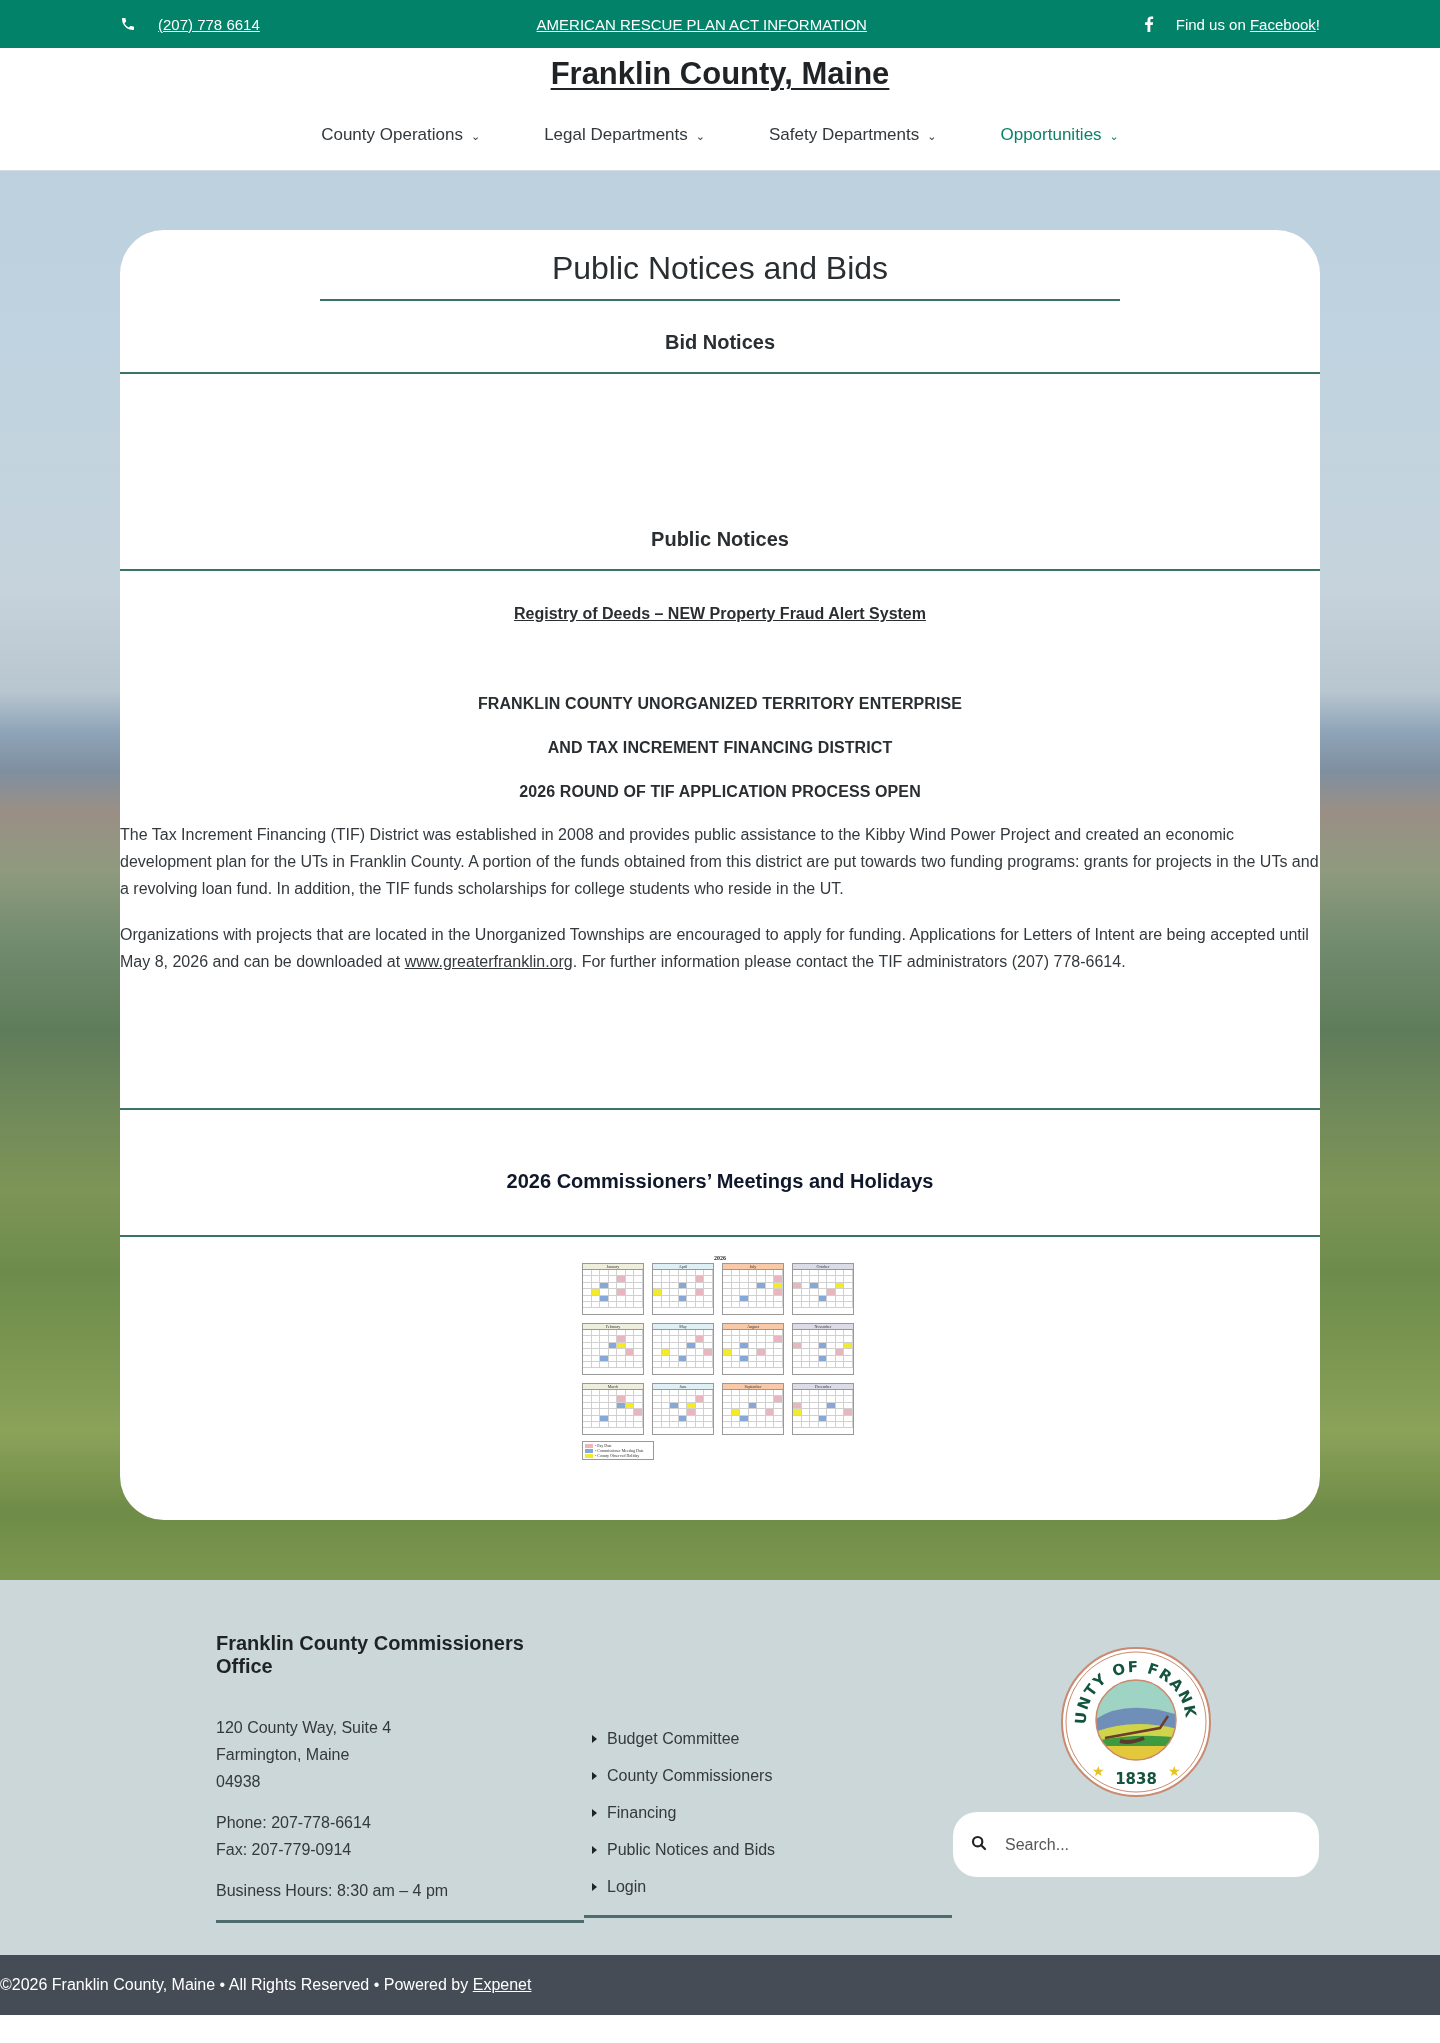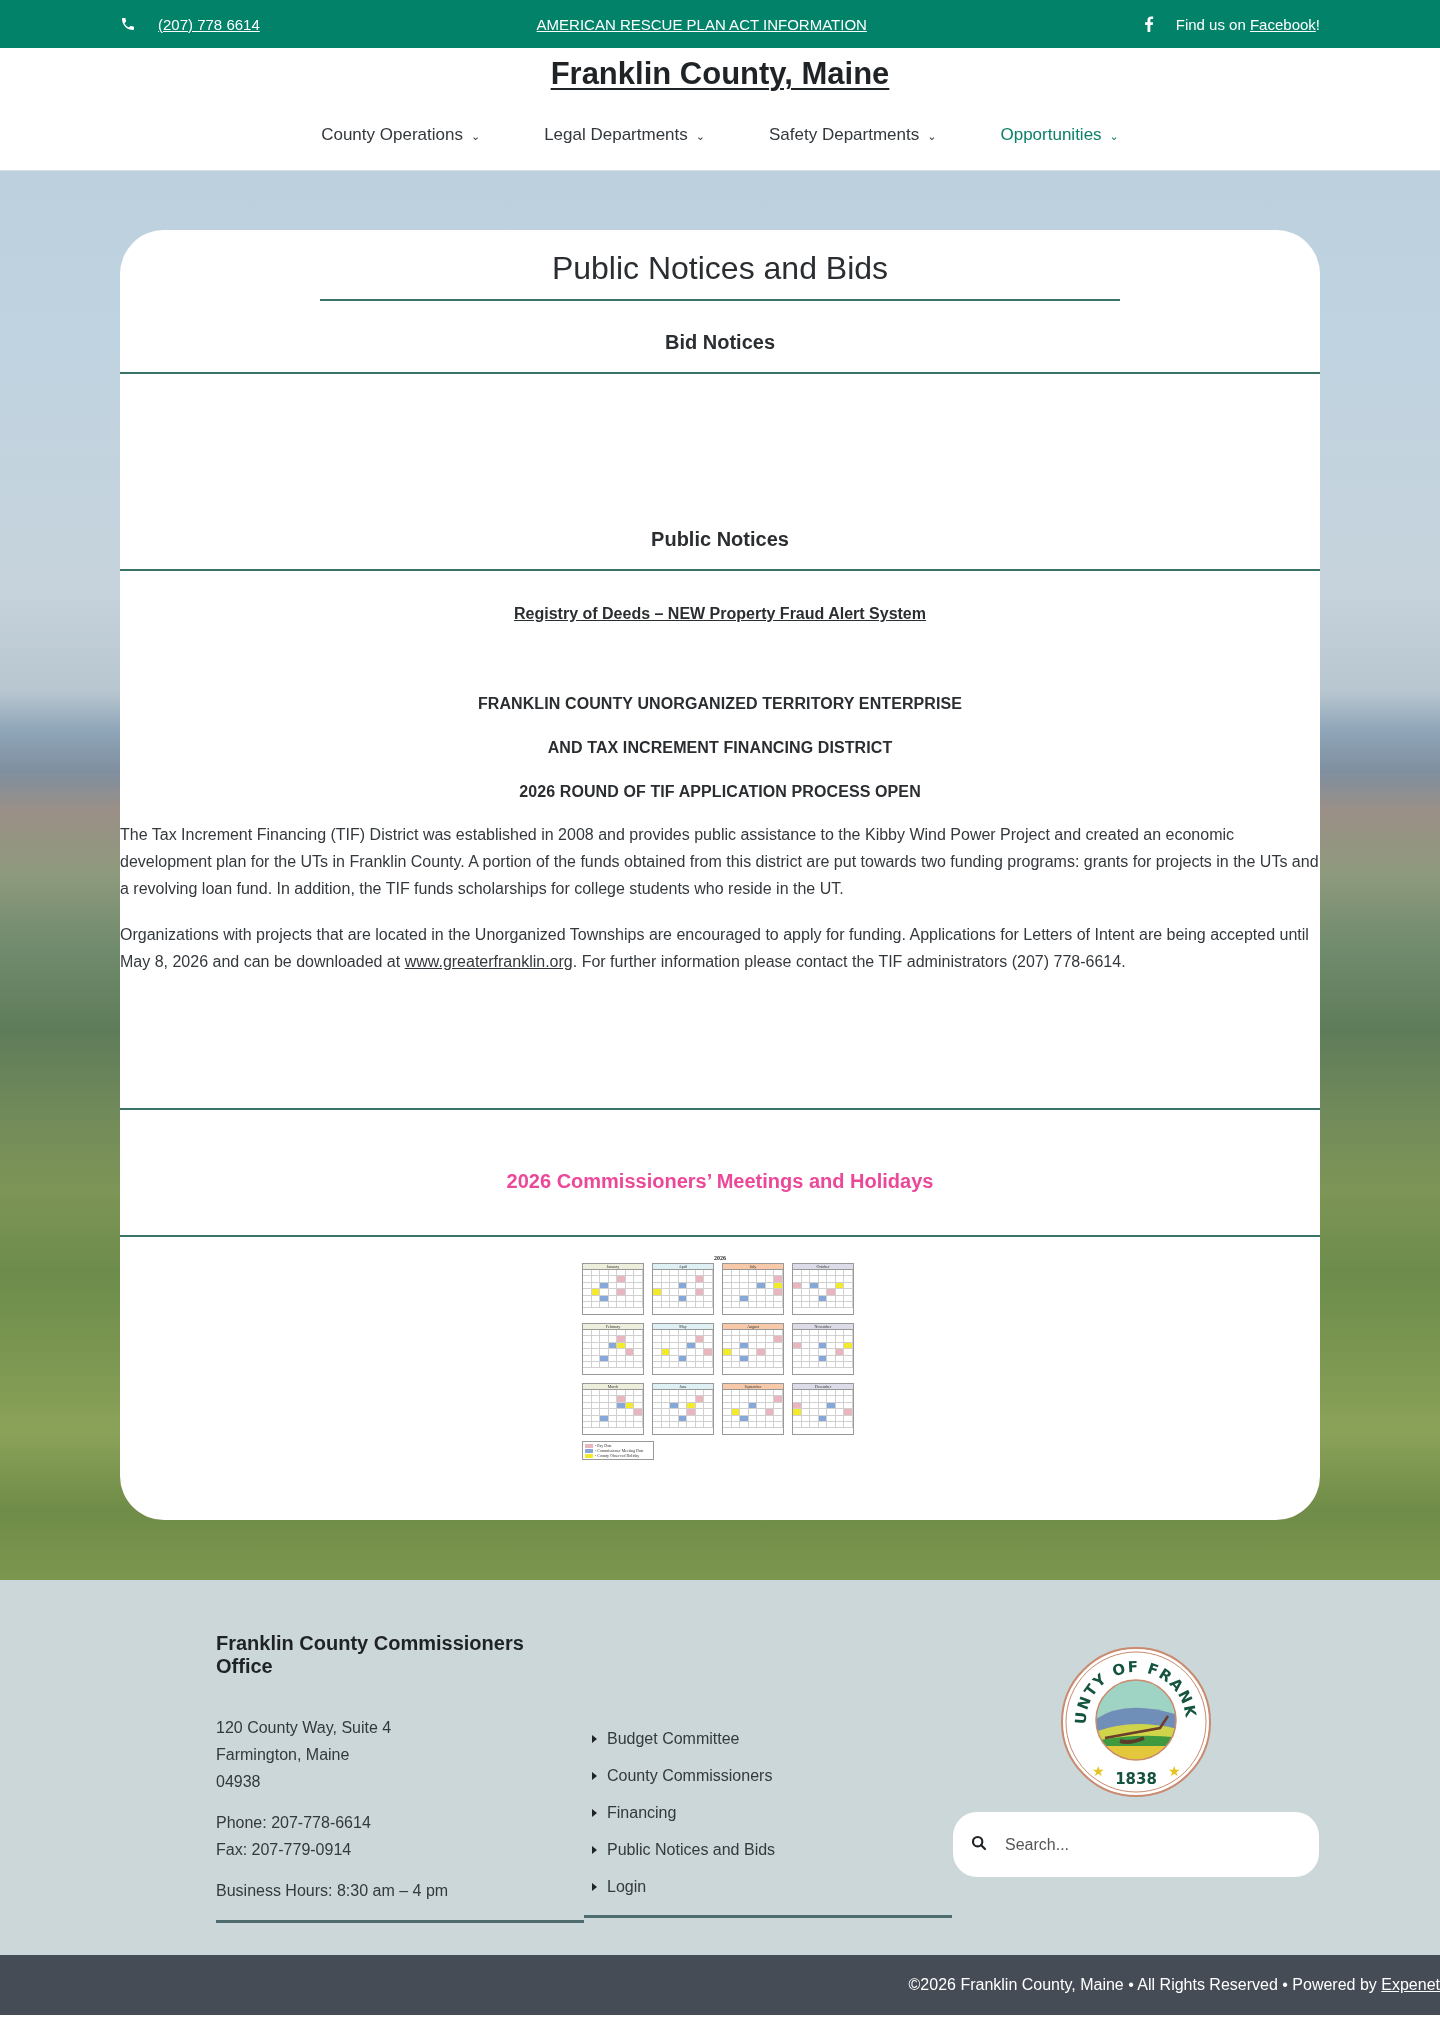--- a/index.html
+++ b/index.html
@@ -84,21 +84,21 @@
   .pn-heads p {
     text-align: center; font-size: 16px; font-weight: 700; color: #2a2e31;
     margin-bottom: 26px; letter-spacing: 0.1px;
   }
   .pn-body p {
     font-size: 16px; line-height: 27px; color: #34393d; margin-bottom: 19px;
   }
   .pn-body a { text-decoration: underline; }
   .spacer-after-text { height: 114px; }
   .comm-head {
-    text-align: center; font-size: 20px; font-weight: 700; color: #ec4899;
+    text-align: center; font-size: 20px; font-weight: 700; color: #0f172a;
     padding: 60px 0 42px;
   }
 
   
   .cal-wrap { display: flex; justify-content: center; padding-top: 18px; }
   .cal {
     width: 276px; position: relative;
     font-family: "Liberation Serif", serif;
   }
   .cal-year { text-align: center; font-size: 6px; font-weight: 700; height: 8px; color: #222; }
@@ -147,21 +147,21 @@
   .search {
     margin-top: 14px; width: 366px; height: 65px; background: #fff; border-radius: 24px;
     display: flex; align-items: center; padding-left: 18px; gap: 18px;
   }
   .search input {
     border: none; outline: none; font-size: 16px; color: #444; width: 280px;
     font-family: "Liberation Sans", sans-serif; background: transparent;
   }
   .search input::placeholder { color: #555; }
   .copyright {
-    background: #454c55; color: #ffffff; text-align: right; font-size: 16px;
+    background: #454c55; color: #ffffff; text-align: left; font-size: 16px;
     height: 60px; line-height: 60px;
   }
   .copyright a { color: #ffffff; text-decoration: underline; }
 </style>
 </head>
 <body>
 
 <div class="topbar">
   <div class="topbar-inner">
     <div class="left">

